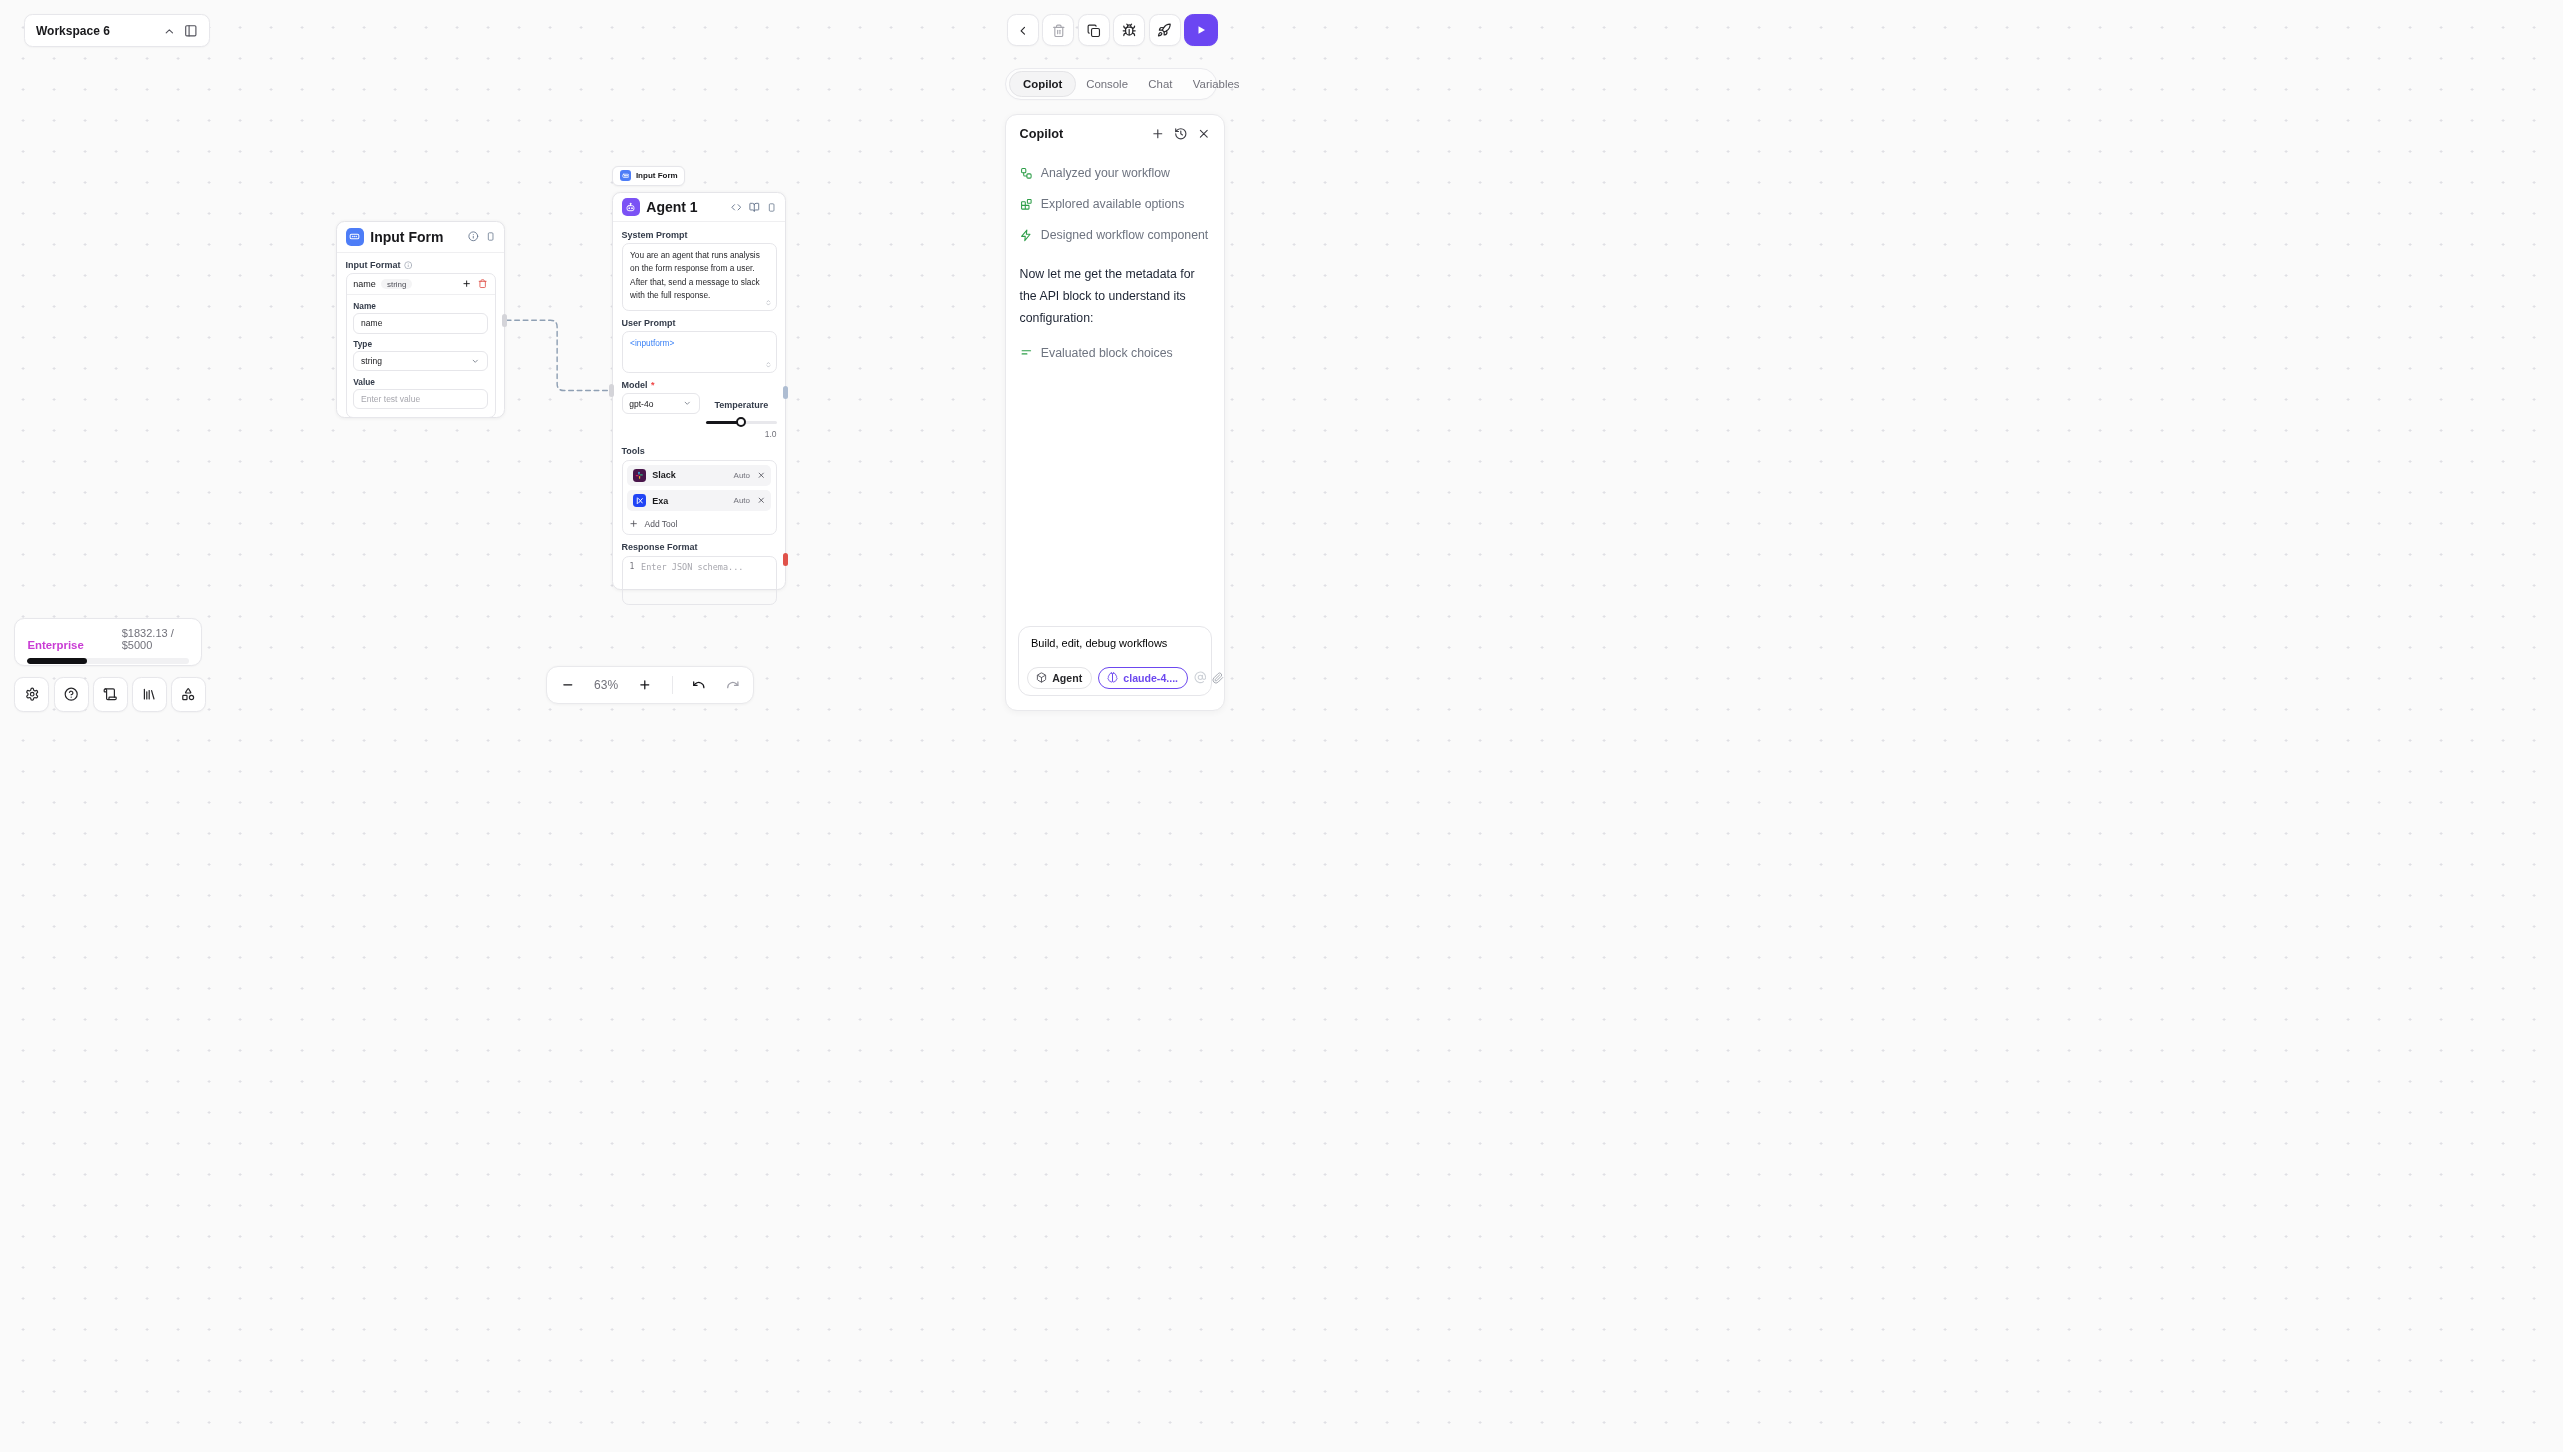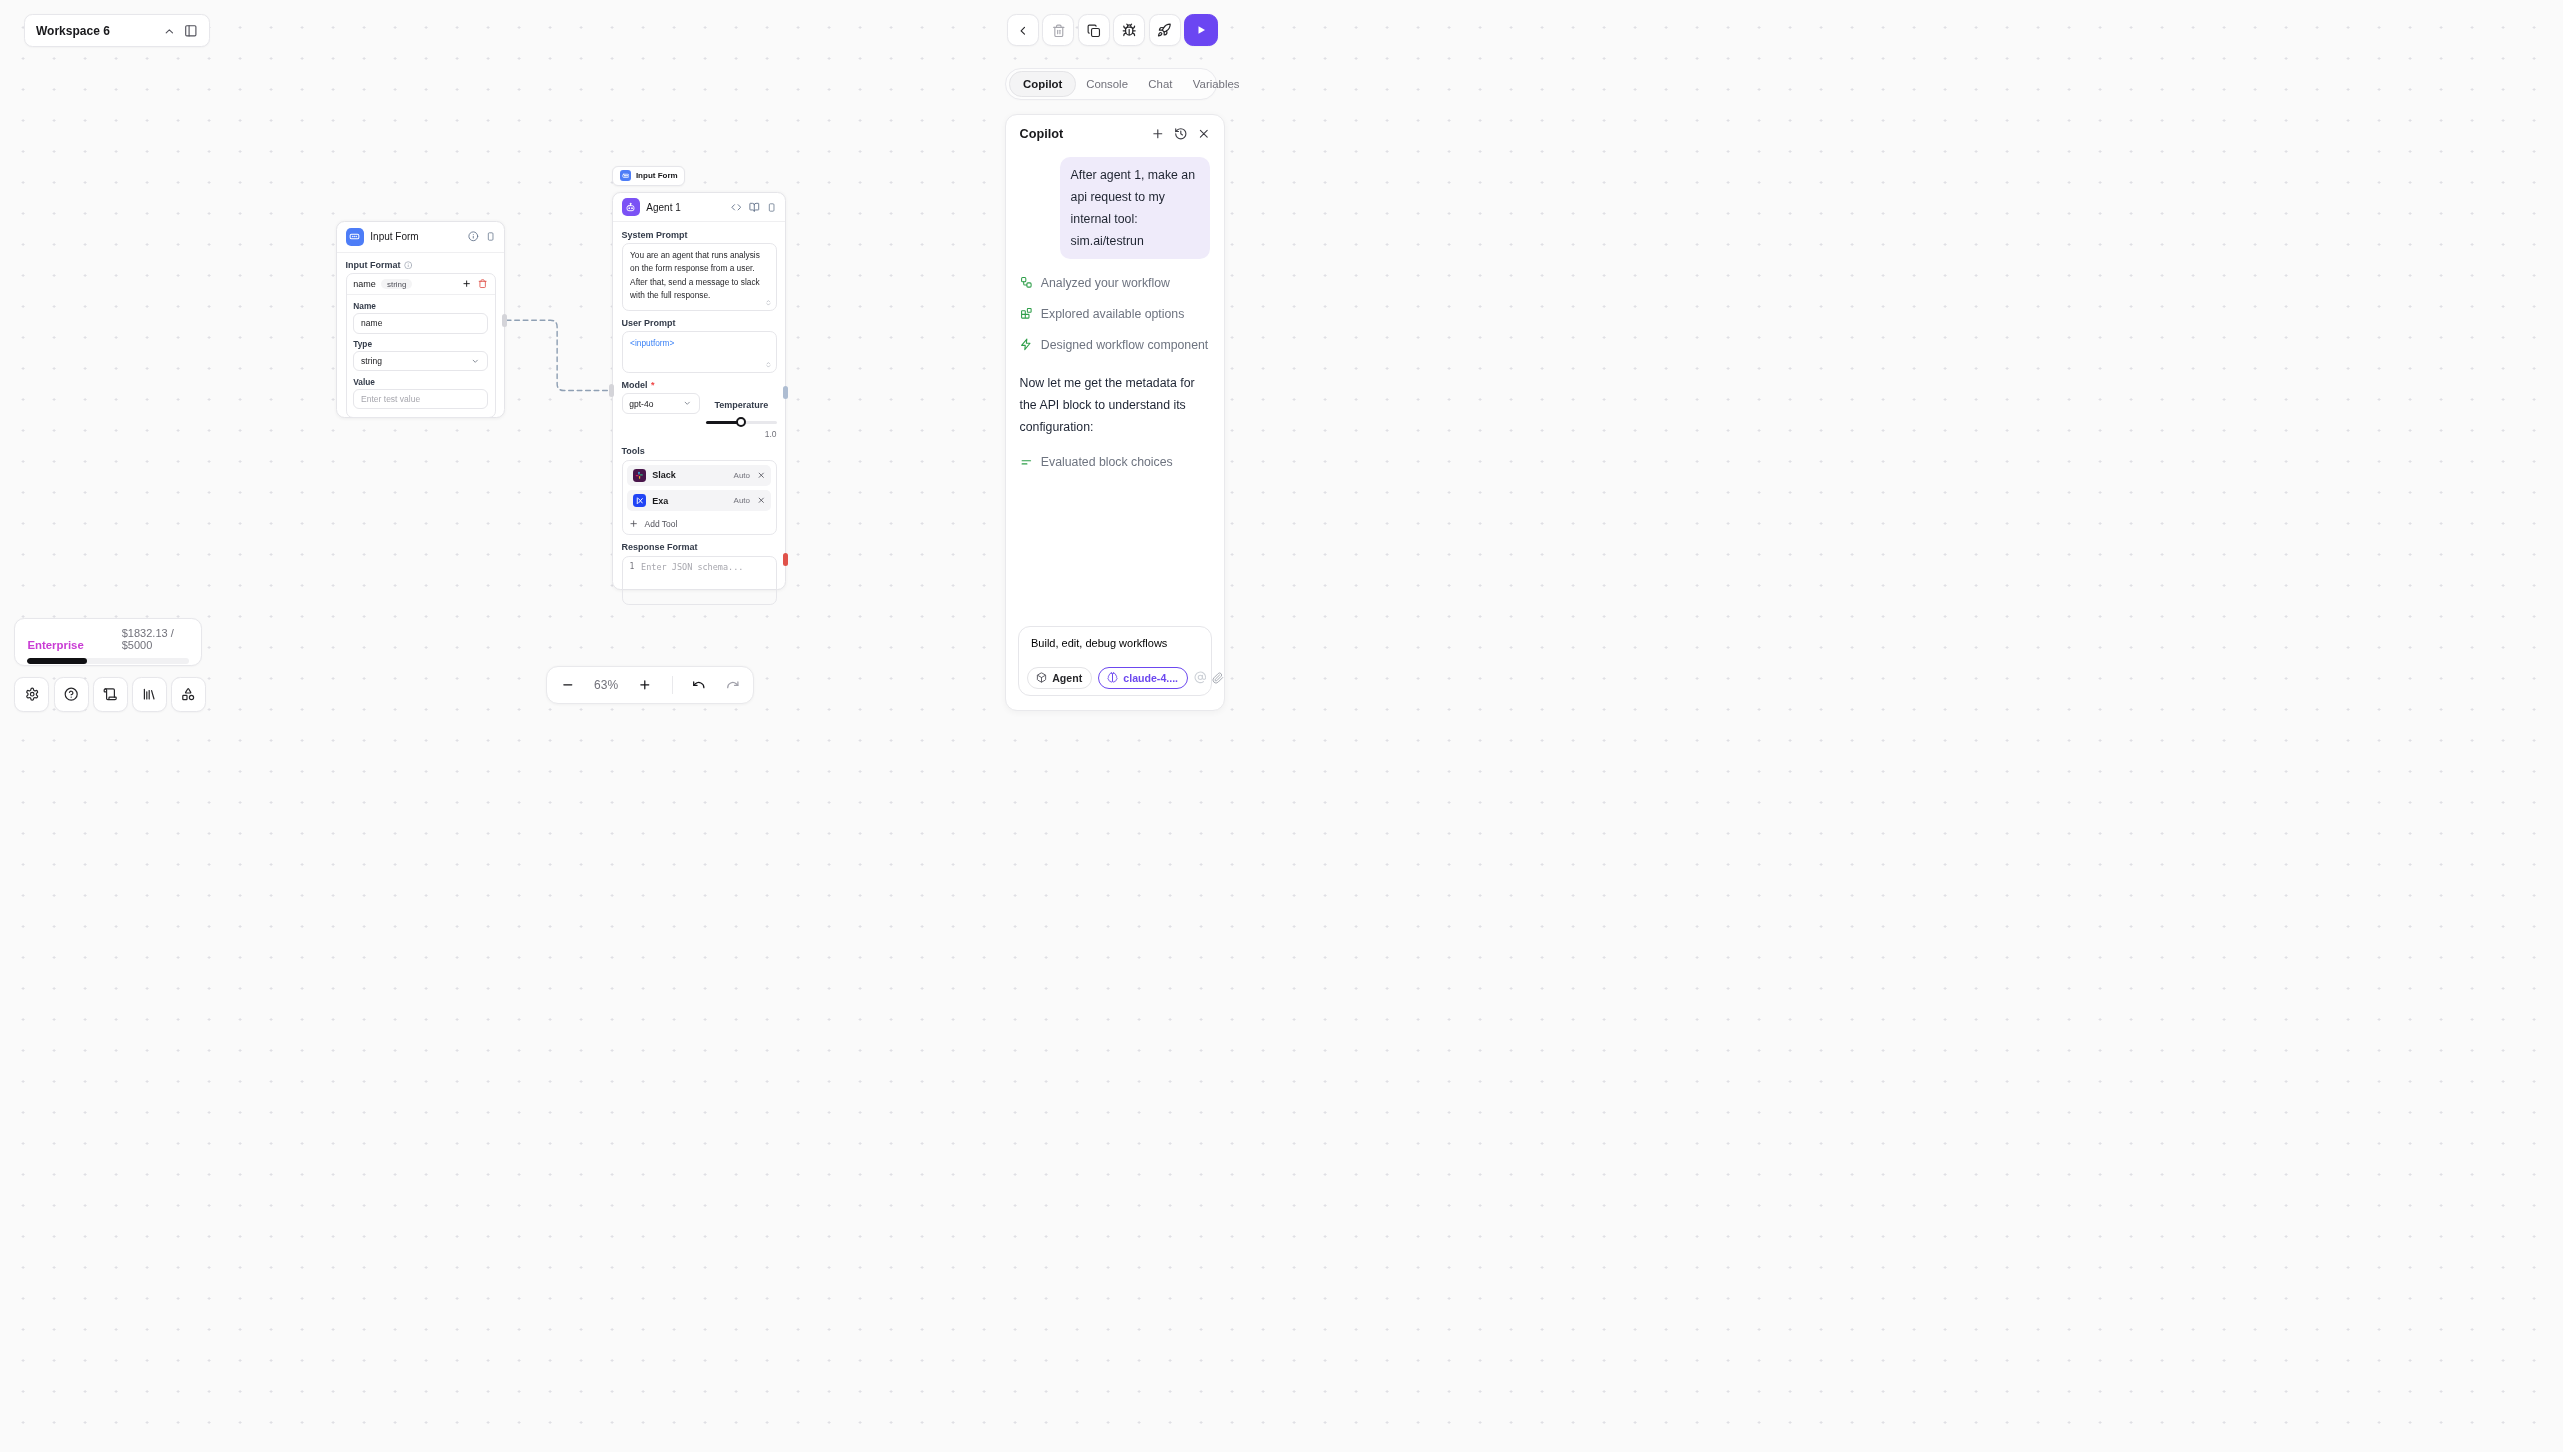--- a/index.html
+++ b/index.html
@@ -90,21 +90,21 @@
   
   .wire { position:absolute; left:0; top:0; z-index:1; pointer-events:none; }
   .node {
     position:absolute; z-index:2; background:#FFF; border:0.8px solid #E5E5E9;
     border-radius:8.5px; box-shadow:0 0.8px 3.4px rgba(0,0,0,.05);
   }
   .node-header {
     display:flex; align-items:center; gap:6.8px; padding:0 8.5px;
     border-bottom:0.8px solid #EFEFF1; cursor:grab;
   }
-  .node-title { font-size:10px; font-weight:400; color:#18181B; }
+  .node-title { font-size:14px; font-weight:700; color:#18181B; }
   .nh-icons { margin-left:auto; display:flex; gap:7.6px; color:#64748B; }
   .blk-ic { width:18px; height:18px; border-radius:5.1px; display:flex; align-items:center;
             justify-content:center; flex:none; }
   .blk-ic.blue { background:#4D7DF7; }
   .blk-ic.purple { background:#7B52F5; }
   .node-body { padding:7.6px 8.5px 8.5px; }
   .f-label { font-size:9px; font-weight:600; color:#333B49; margin-bottom:3.4px;
              display:flex; align-items:center; gap:3.4px; }
   .req { color:#EF4444; }
   .t-box {
@@ -314,21 +314,20 @@
           </svg>
         </span>
       <span class="icon">
           <svg width="13.6" height="13.6" viewBox="0 0 24 24" fill="none" stroke="currentColor" stroke-width="2" stroke-linecap="round">
             <path d="M18 6 6 18M6 6l12 12"></path>
           </svg>
         </span>
     </span>
   </div>
   <div class="cp-body">
-    <div class="bubble">After agent 1, make an api request to my internal tool: sim.ai/testrun</div>
 
     <div class="step">
       <span class="icon">
           <svg width="12.7" height="12.7" viewBox="0 0 24 24" fill="none" stroke="currentColor" stroke-width="2" stroke-linecap="round" stroke-linejoin="round">
             <rect x="3" y="3" width="8" height="8" rx="2"></rect>
             <path d="M7 11v4a2 2 0 0 0 2 2h4"></path>
             <rect x="13" y="13" width="8" height="8" rx="2"></rect>
           </svg>
         </span>
       <span>Analyzed your workflow</span>

